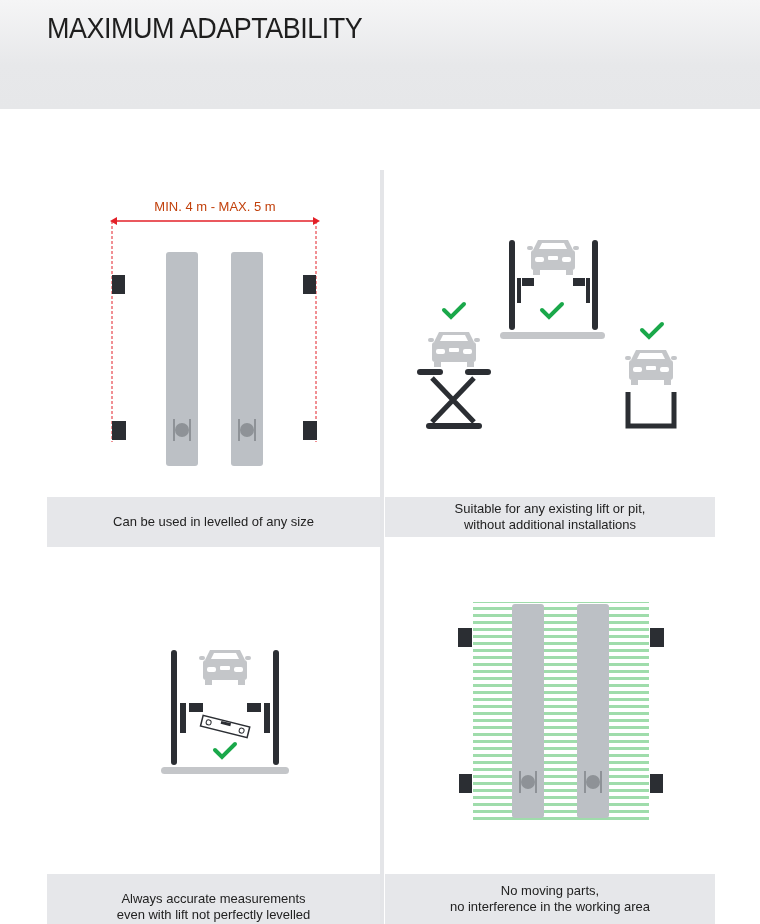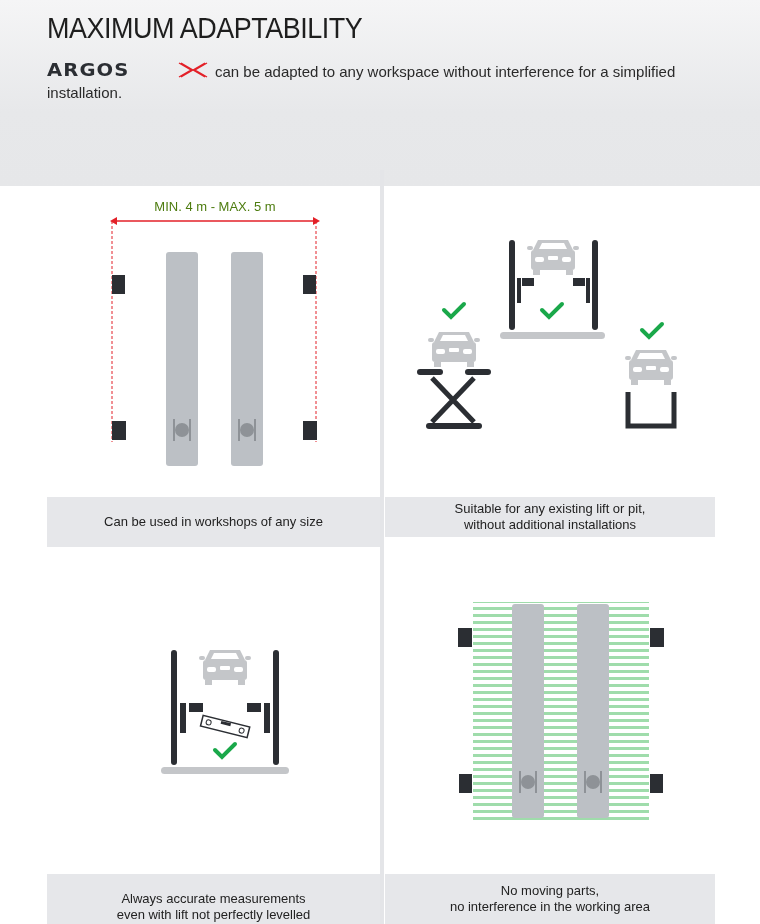--- a/index.html
+++ b/index.html
@@ -1,38 +1,30 @@
 <!DOCTYPE html>
 <html><head>
 <meta charset="utf-8">
 <style>
   html,body{margin:0;padding:0;}
   body{width:760px;height:924px;background:#ffffff;position:relative;overflow:hidden;font-family:"Liberation Sans",sans-serif;color:#222;}
-  .header{position:absolute;left:0;top:0;width:760px;height:186px;background:linear-gradient(#f5f5f6,#e7e8ea 60%,#e6e7e9);}
+  .header{position:absolute;left:0;top:0;width:760px;height:109px;background:linear-gradient(#f5f5f6,#e7e8ea 60%,#e6e7e9);}
   .title{position:absolute;left:47px;top:12px;font-size:29px;letter-spacing:-0.5px;color:#1e1e1e;font-family:"Liberation Sans",sans-serif;transform:scaleX(0.93);transform-origin:left top;}
   .intro{position:absolute;left:47px;top:61px;width:690px;font-size:15px;line-height:21px;color:#2a2a2a;}
   .brand{display:inline-block;vertical-align:-2px;margin-right:6px;}
   .vdiv{position:absolute;left:380px;top:170px;width:4px;height:754px;background:#e4e5e8;}
   .cap{position:absolute;background:#e6e7ea;display:flex;align-items:center;justify-content:center;text-align:center;font-size:13px;line-height:16px;color:#222;white-space:pre-line;}
   .ill{position:absolute;}
-  .dimtext{position:absolute;left:110px;top:199px;width:210px;text-align:center;font-size:13px;color:#4d7c0f;}
+  .dimtext{position:absolute;left:110px;top:199px;width:210px;text-align:center;font-size:13px;color:#c2410c;}
 </style>
 </head>
 <body>
 
 <div class="header">
   <div class="title">MAXIMUM ADAPTABILITY</div>
-  <div class="intro">
-    <svg class="brand" width="162" height="18" viewBox="0 0 162 18">
-      <text x="0" y="15" font-family="DejaVu Sans, sans-serif" font-weight="bold" font-size="17" fill="#2b2e33" letter-spacing="1" transform="scale(1.15,1)">ARGOS</text>
-      <g stroke="#e32028" stroke-width="1.4" fill="none">
-        <path d="M132 2 L144 9 L132 16 M160 2 L148 9 L160 16 M134 2 L158 16 M134 16 L158 2"></path>
-      </g>
-    </svg><span>can be adapted to any workspace without interference for a simplified installation.</span>
-  </div>
 </div>
 
 <div class="vdiv"></div>
 
 <div class="dimtext">MIN. 4 m - MAX. 5 m</div>
 <svg class="ill" style="left:105px;top:212px" width="220" height="260">
   <g>
     <line x1="8" y1="9" x2="212" y2="9" stroke="#e32028" stroke-width="1.5"></line>
     <polygon points="5,9 12,5 12,13" fill="#e32028"></polygon>
     <polygon points="215,9 208,5 208,13" fill="#e32028"></polygon>
@@ -49,21 +41,21 @@
       <rect x="133" y="207" width="2" height="22"></rect>
       <rect x="149" y="207" width="2" height="22"></rect>
     </g>
   <g fill="#2b2e33">
       <rect x="7" y="63" width="13" height="19"></rect>
       <rect x="198" y="63" width="13" height="19"></rect>
       <rect x="7" y="209" width="14" height="19"></rect>
       <rect x="198" y="209" width="14" height="19"></rect>
     </g>
 </svg>
-<div class="cap" style="left:47px;top:497px;width:333px;height:50px">Can be used in workshops of any size</div>
+<div class="cap" style="left:47px;top:497px;width:333px;height:50px">Can be used in levelled of any size</div>
 
 <svg class="ill" style="left:410px;top:230px" width="290" height="210">
   <defs>
     <g id="car">
       <rect x="-26" y="6" width="6" height="4" rx="2" fill="#c4c6c9"></rect>
       <rect x="20" y="6" width="6" height="4" rx="2" fill="#c4c6c9"></rect>
       <path d="M-15 0 H15 L20 10 H-20 Z" fill="#c4c6c9"></path>
       <path d="M-11 3 H11 L14 9 H-14 Z" fill="#fff"></path>
       <rect x="-22" y="10" width="44" height="20" rx="3" fill="#c4c6c9"></rect>
       <rect x="-18" y="17" width="9" height="5" rx="2" fill="#fff"></rect>

